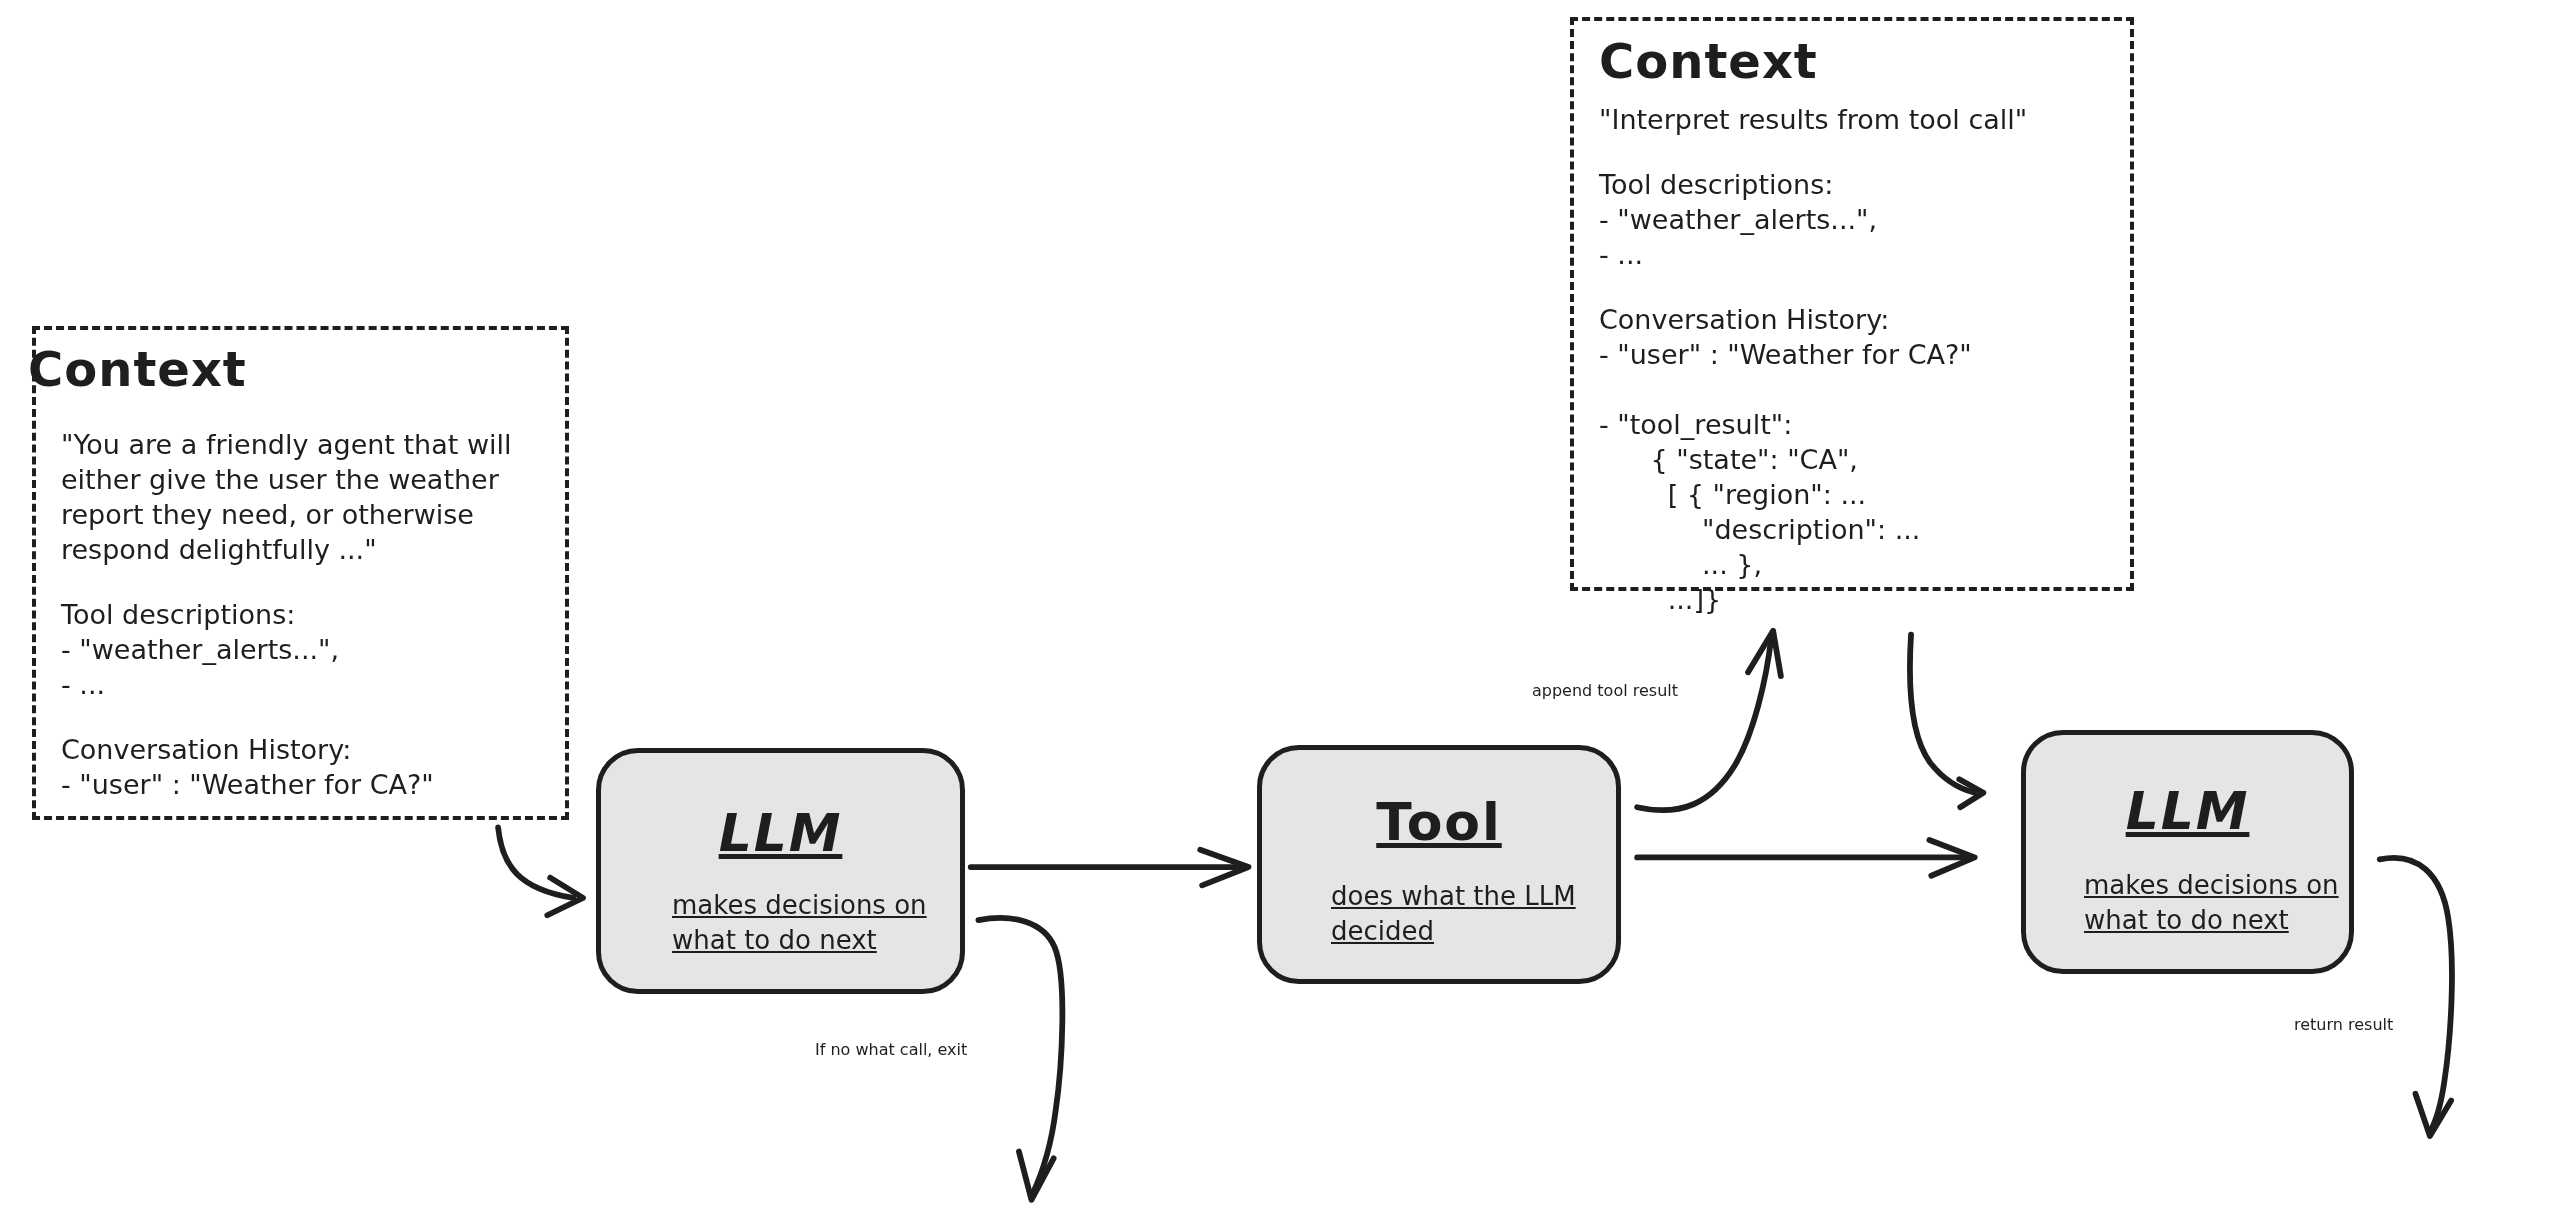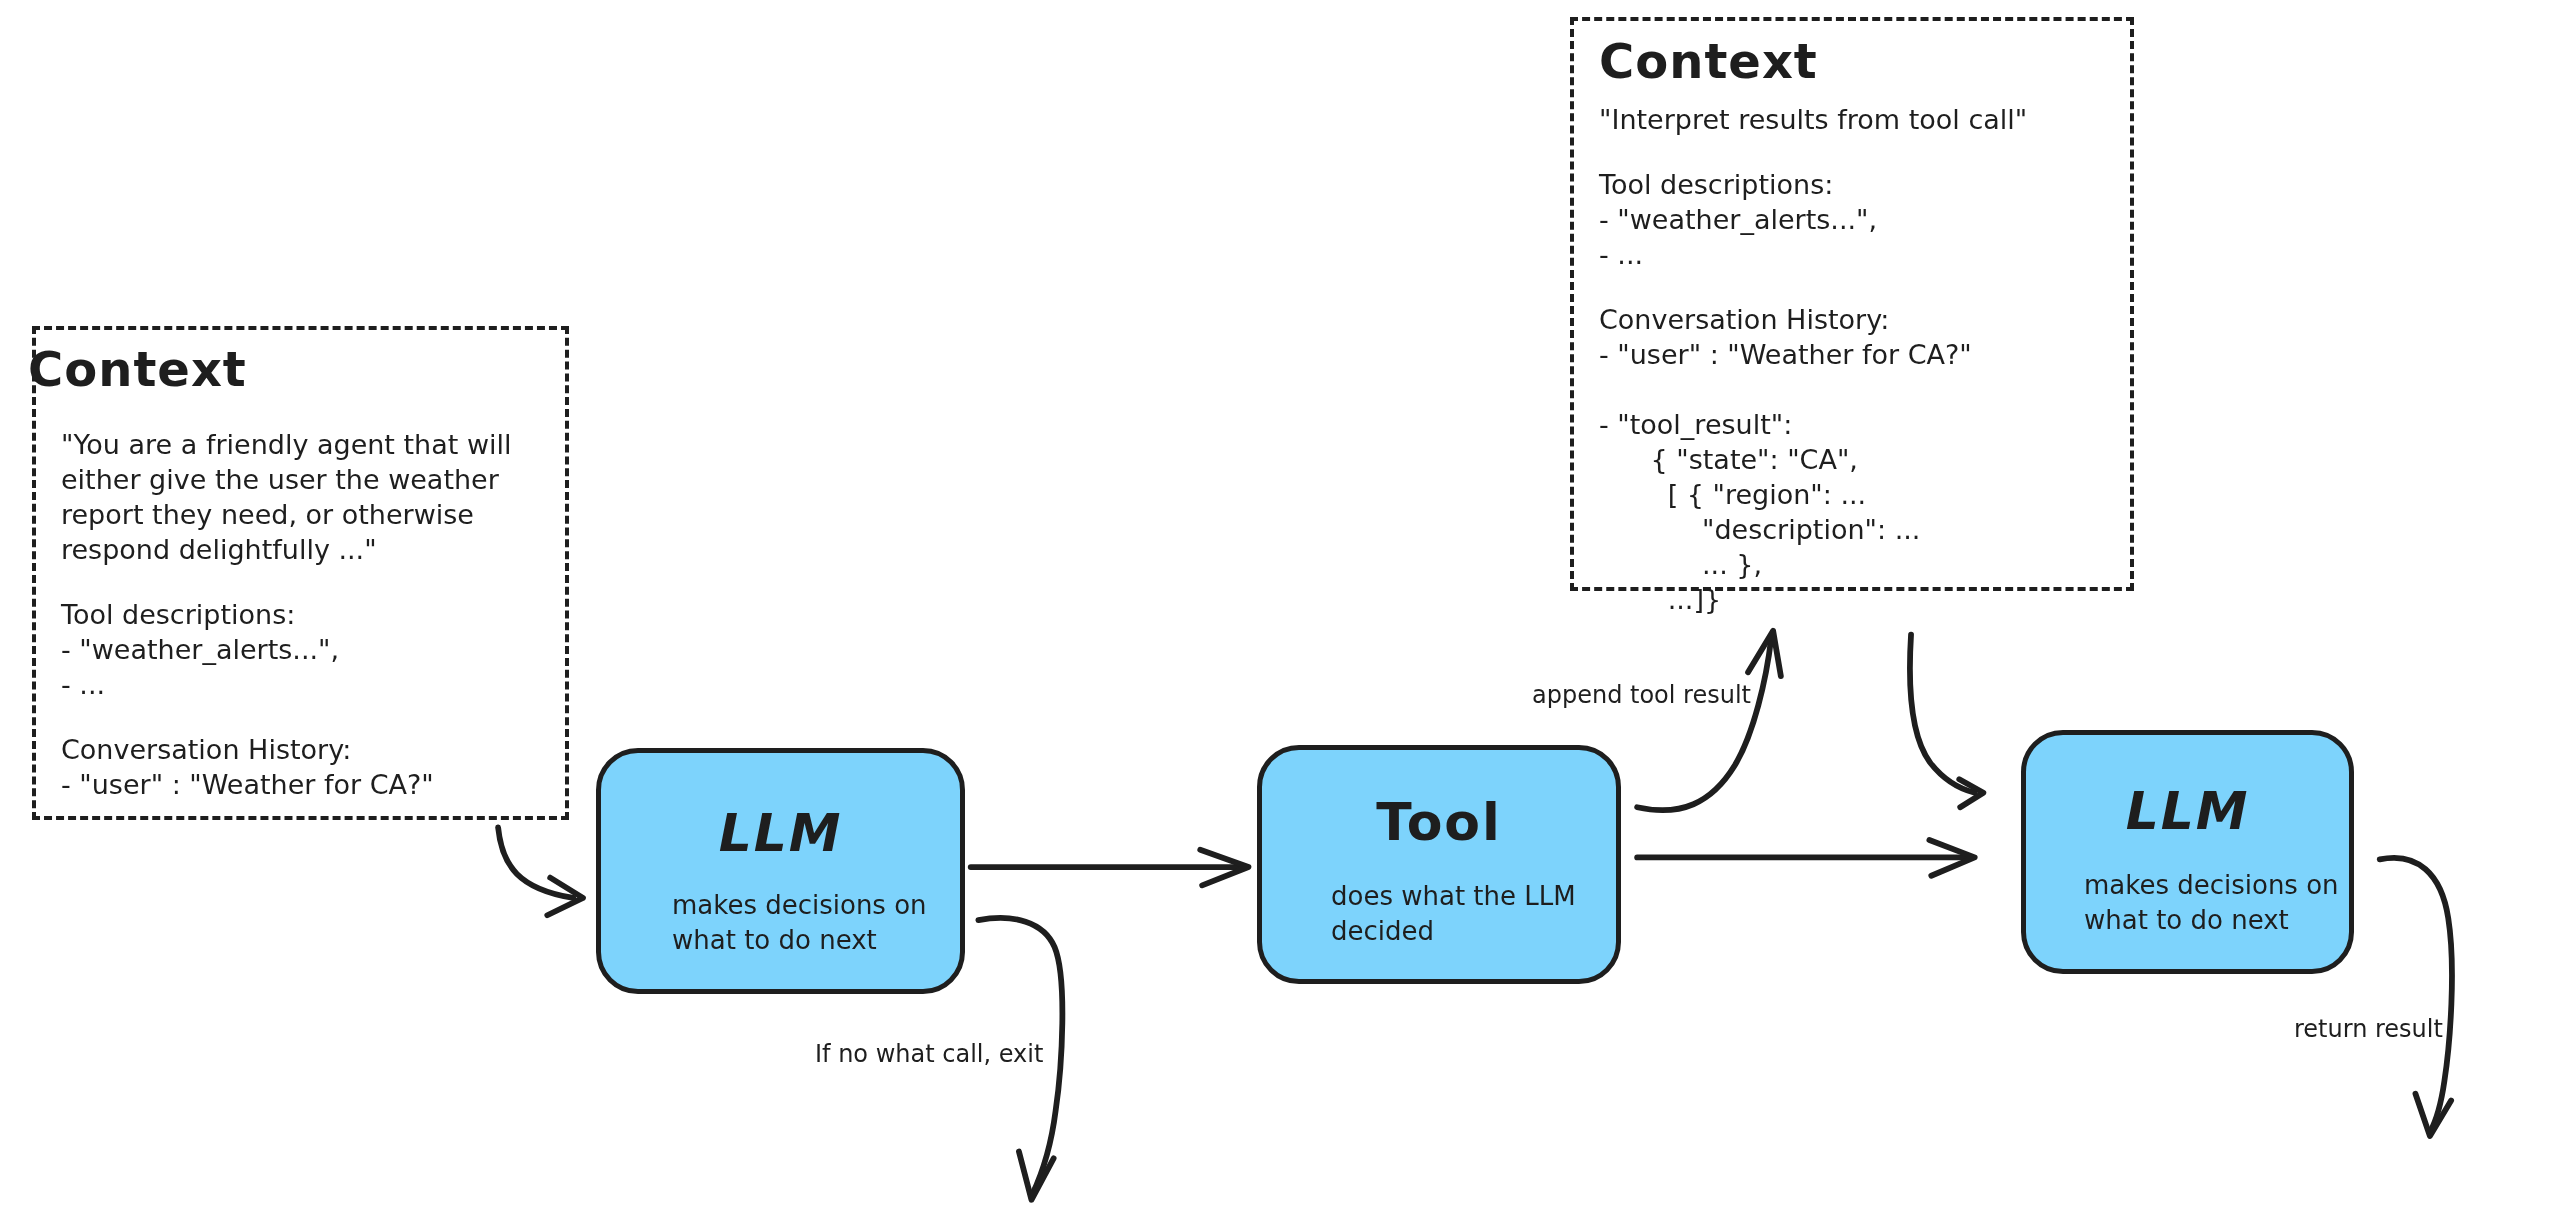--- a/index.html
+++ b/index.html
@@ -47,36 +47,37 @@
     line-height: 35px;
     white-space: pre-wrap;
     margin-top: 30px;
   }
   .ctx-left .ctx-title { transform: translateX(-33px); }
   .ctx-left .ctx-section:first-of-type { margin-top: 29px; }
   
   .node {
     border: 5.8px solid #1e1e1e;
     border-radius: 42px;
-    background: #7dd3fc;
+    background: #e5e5e5;
+    text-decoration: underline;
   }
   .node-title {
     font-size: 52px;
     font-weight: bold;
     text-align: center;
     letter-spacing: 1.9px;
   }
   .node-title.italic { font-style: italic; }
   .node-subtitle {
     font-size: 26px;
     line-height: 35px;
     white-space: pre-wrap;
   }
   .edge-label {
-    font-size: 24px;
+    font-size: 16px;
     white-space: nowrap;
   }
   #node-llm1 { left: 596px; top: 748px;  width: 369px; height: 246px; }
   #node-llm1 .node-title    { margin-top: 50px; }
   #node-llm1 .node-subtitle { margin-top: 25px; margin-left: 71px; }
 
   #node-tool { left: 1257px; top: 745px; width: 364px; height: 239px; }
   #node-tool .node-title    { margin-top: 42px; }
   #node-tool .node-subtitle { margin-top: 27px; margin-left: 69px; }
 

